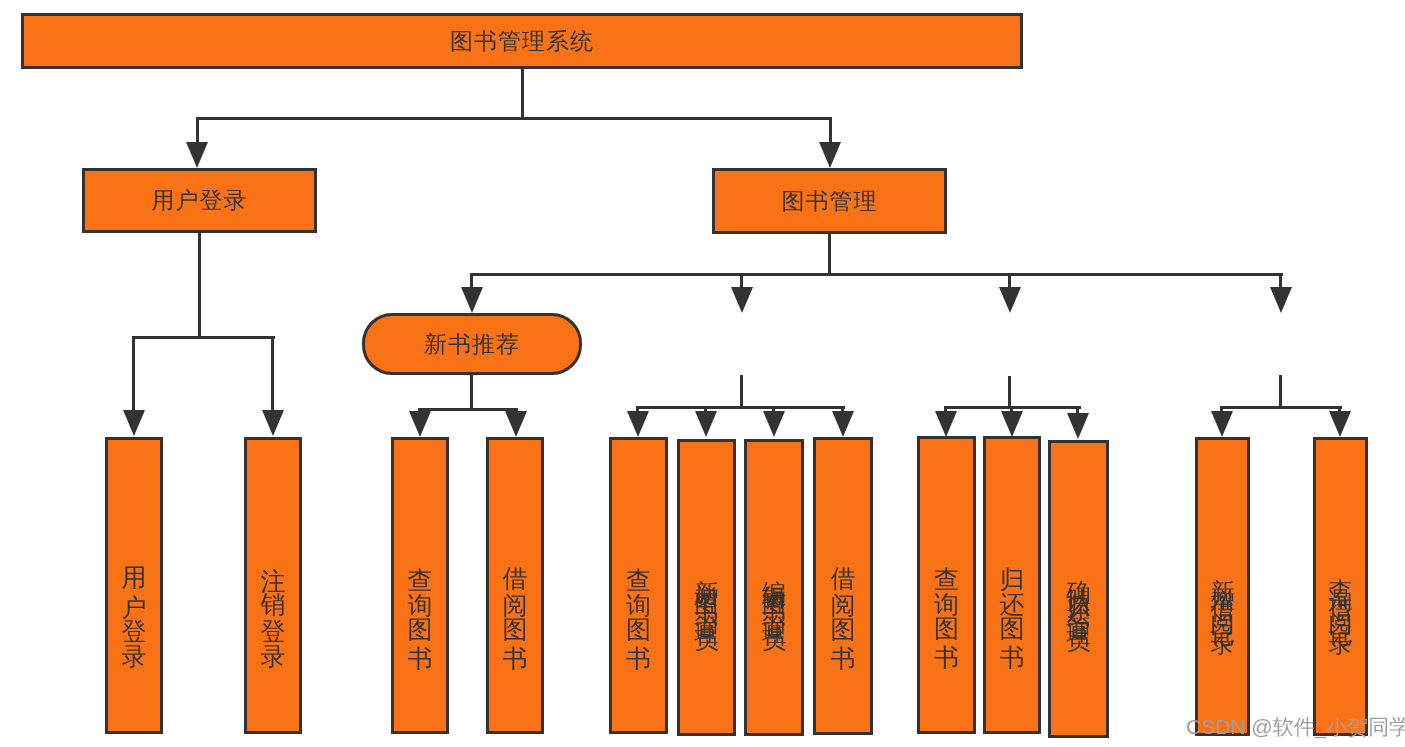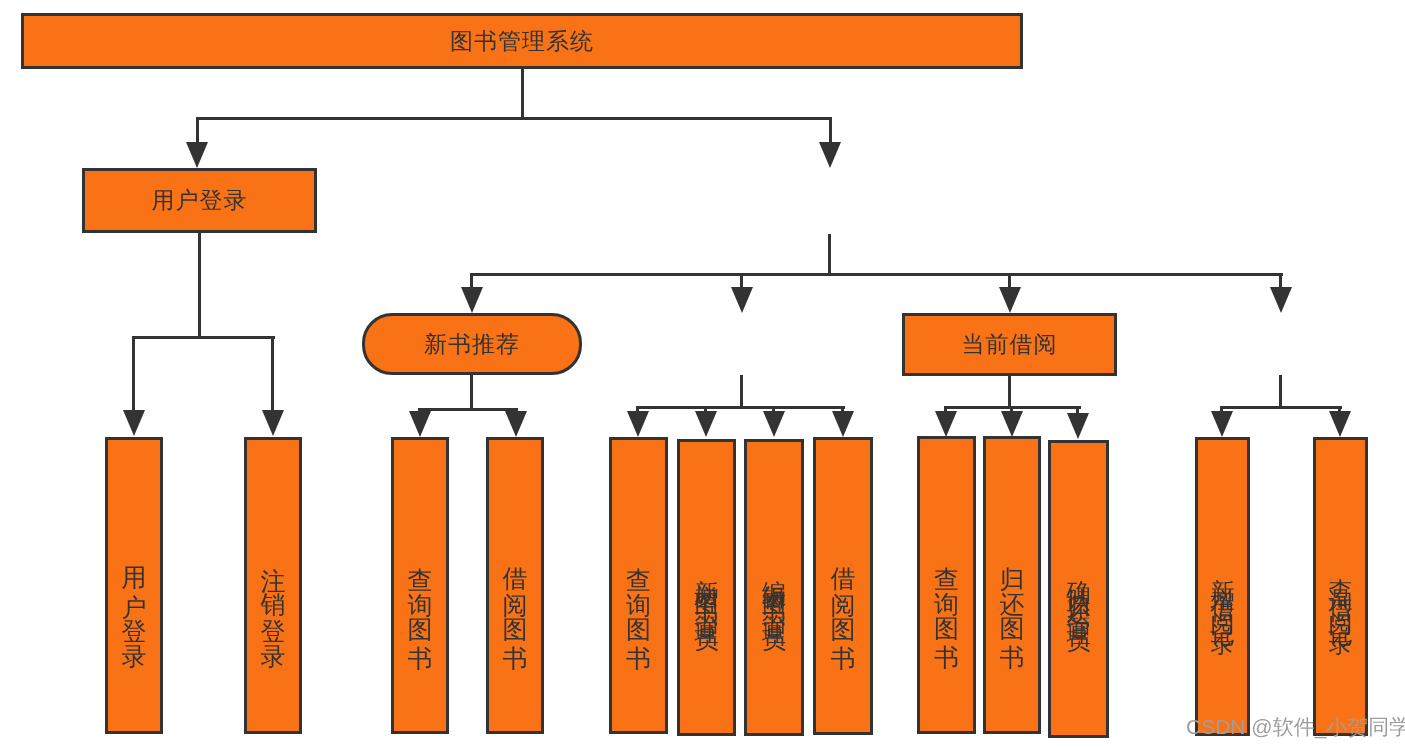--- a/index.html
+++ b/index.html
@@ -61,20 +61,23 @@
   <div class="ln" style="left:521px;top:69px;width:3px;height:48px;"></div>
   <div class="ln" style="left:196px;top:117px;width:636px;height:3px;"></div>
   <div class="ln" style="left:196px;top:117px;width:3px;height:27px;"></div>
   <div class="ah" style="left:186px;top:142px;"></div>
   <div class="ln" style="left:829px;top:117px;width:3px;height:27px;"></div>
   <div class="ah" style="left:819px;top:142px;"></div>
 
   <div class="node hbox" style="left:82px;top:168px;width:235px;height:65px;">
     <span>用户登录</span>
   </div>
+  <div class="node hbox" style="left:712px;top:168px;width:235px;height:66px;">
+    <span>图书管理</span>
+  </div>
 
   <div class="ln" style="left:198px;top:233px;width:3px;height:103px;"></div>
   <div class="ln" style="left:132px;top:336px;width:143px;height:3px;"></div>
   <div class="ln" style="left:132px;top:336px;width:3px;height:76px;"></div>
   <div class="ah" style="left:123px;top:410px;"></div>
   <div class="ln" style="left:271px;top:336px;width:3px;height:76px;"></div>
   <div class="ah" style="left:262px;top:410px;"></div>
 
   <div class="ln" style="left:828px;top:234px;width:3px;height:39px;"></div>
   <div class="ln" style="left:470px;top:273px;width:813px;height:3px;"></div>
@@ -82,23 +85,20 @@
   <div class="ah" style="left:461px;top:287px;"></div>
   <div class="ln" style="left:740px;top:273px;width:3px;height:16px;"></div>
   <div class="ah" style="left:731px;top:287px;"></div>
   <div class="ln" style="left:1008px;top:273px;width:3px;height:16px;"></div>
   <div class="ah" style="left:999px;top:287px;"></div>
   <div class="ln" style="left:1279px;top:273px;width:3px;height:16px;"></div>
   <div class="ah" style="left:1270px;top:287px;"></div>
 
   <div class="node hbox" style="left:362px;top:313px;width:220px;height:62px;border-radius:30px;">
     <span>新书推荐</span>
-  </div>
-  <div class="node hbox" style="left:902px;top:313px;width:215px;height:63px;">
-    <span>当前借阅</span>
   </div>
 
   <div class="ln" style="left:470px;top:375px;width:3px;height:33px;"></div>
   <div class="ln" style="left:418px;top:408px;width:100px;height:3px;"></div>
   <div class="ln" style="left:418px;top:408px;width:3px;height:6px;"></div>
   <div class="ah" style="left:409px;top:411px;"></div>
   <div class="ln" style="left:514px;top:408px;width:3px;height:6px;"></div>
   <div class="ah" style="left:505px;top:411px;"></div>
 
   <div class="ln" style="left:740px;top:375px;width:3px;height:31px;"></div>

